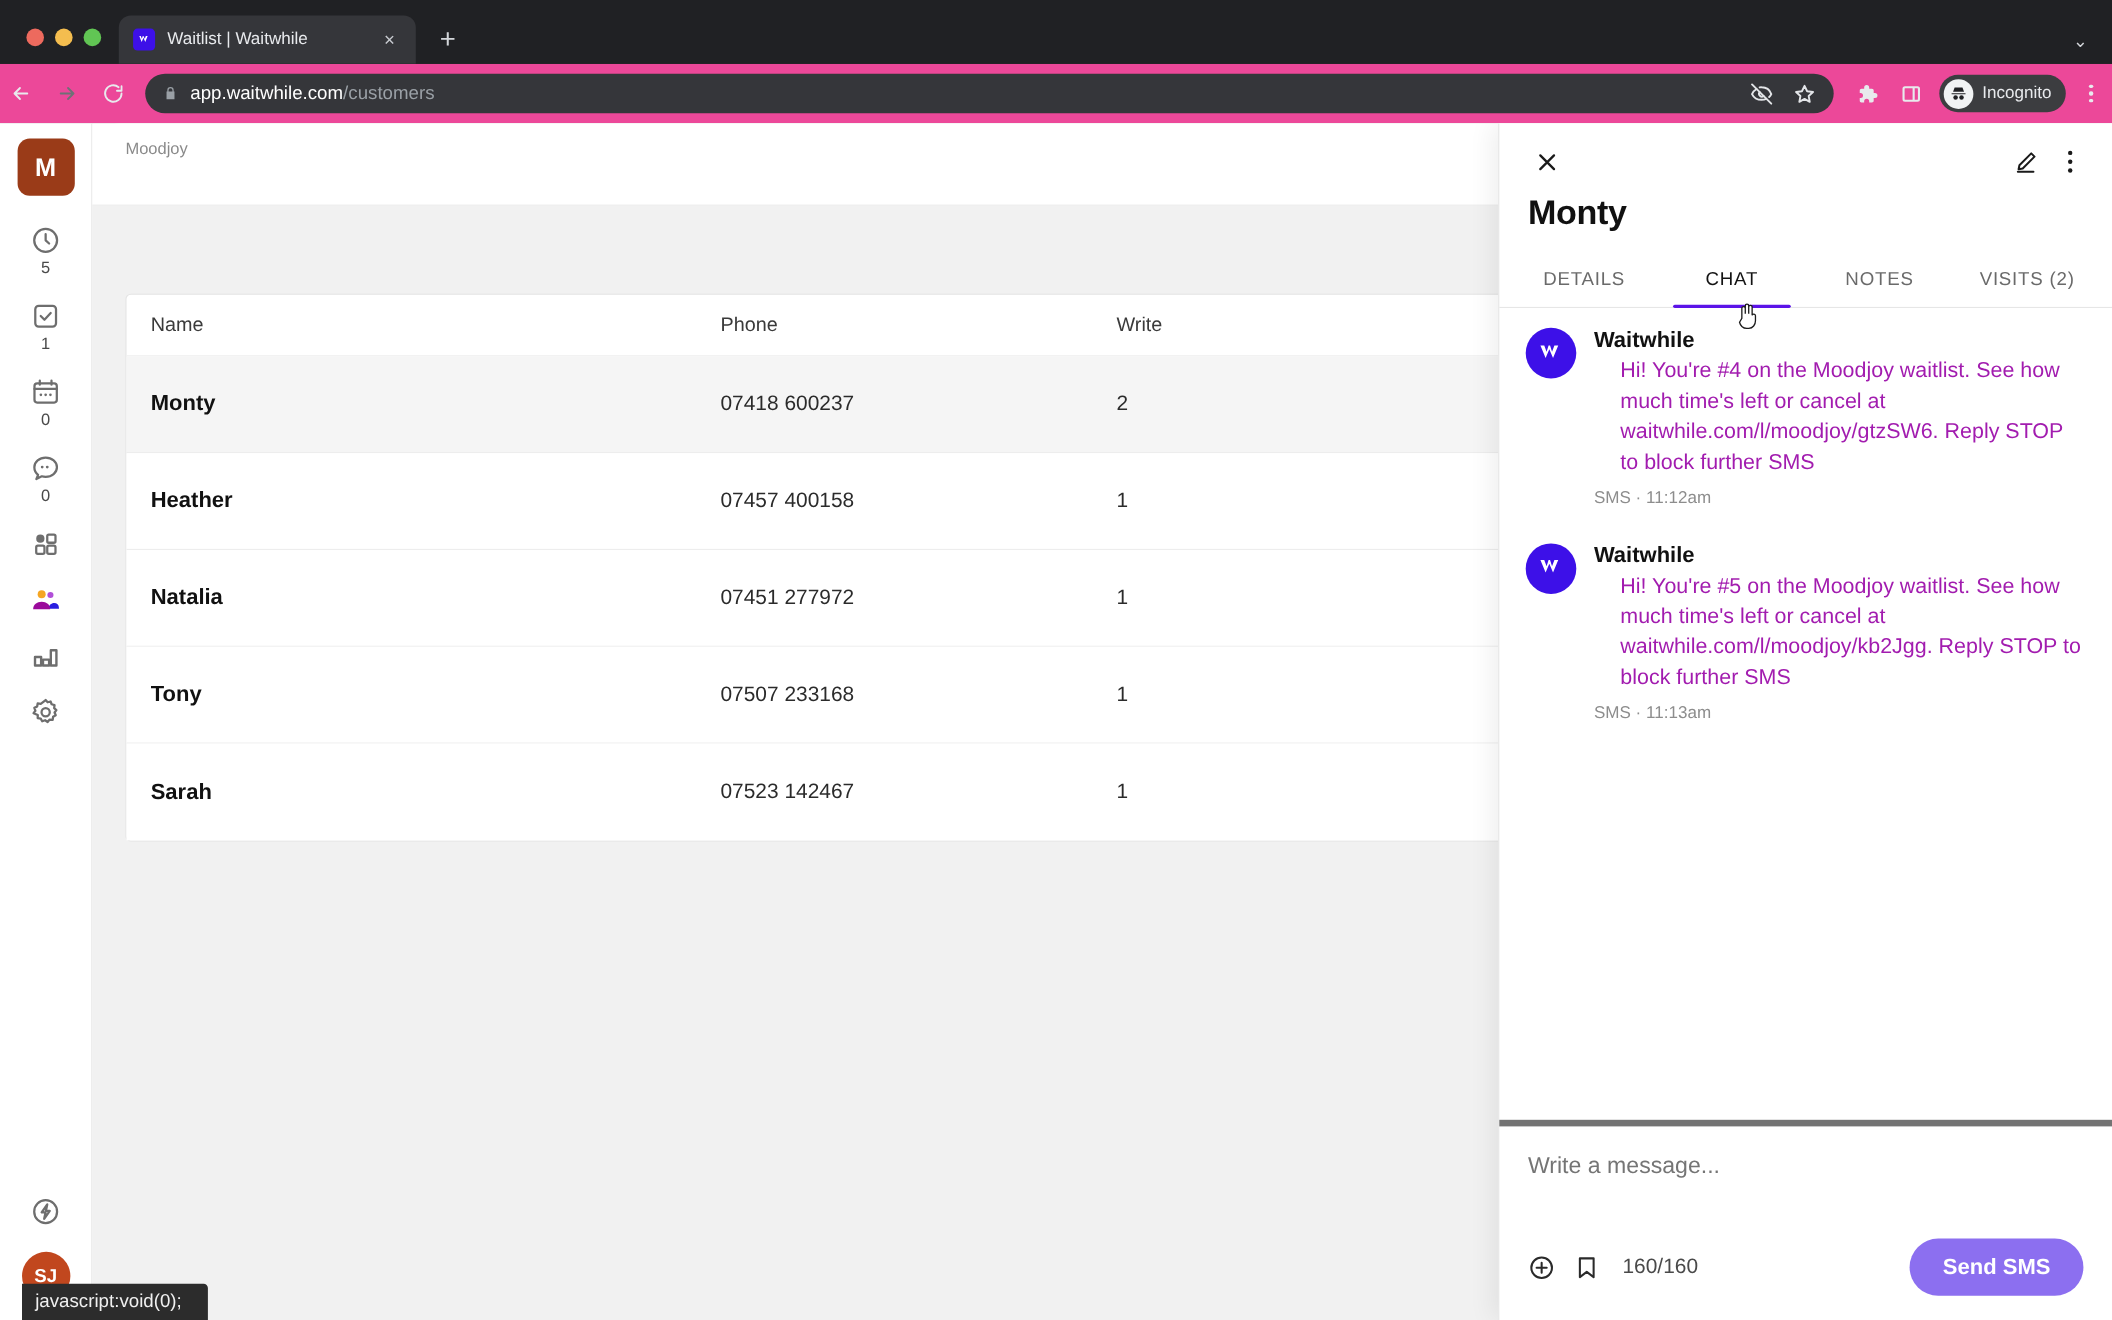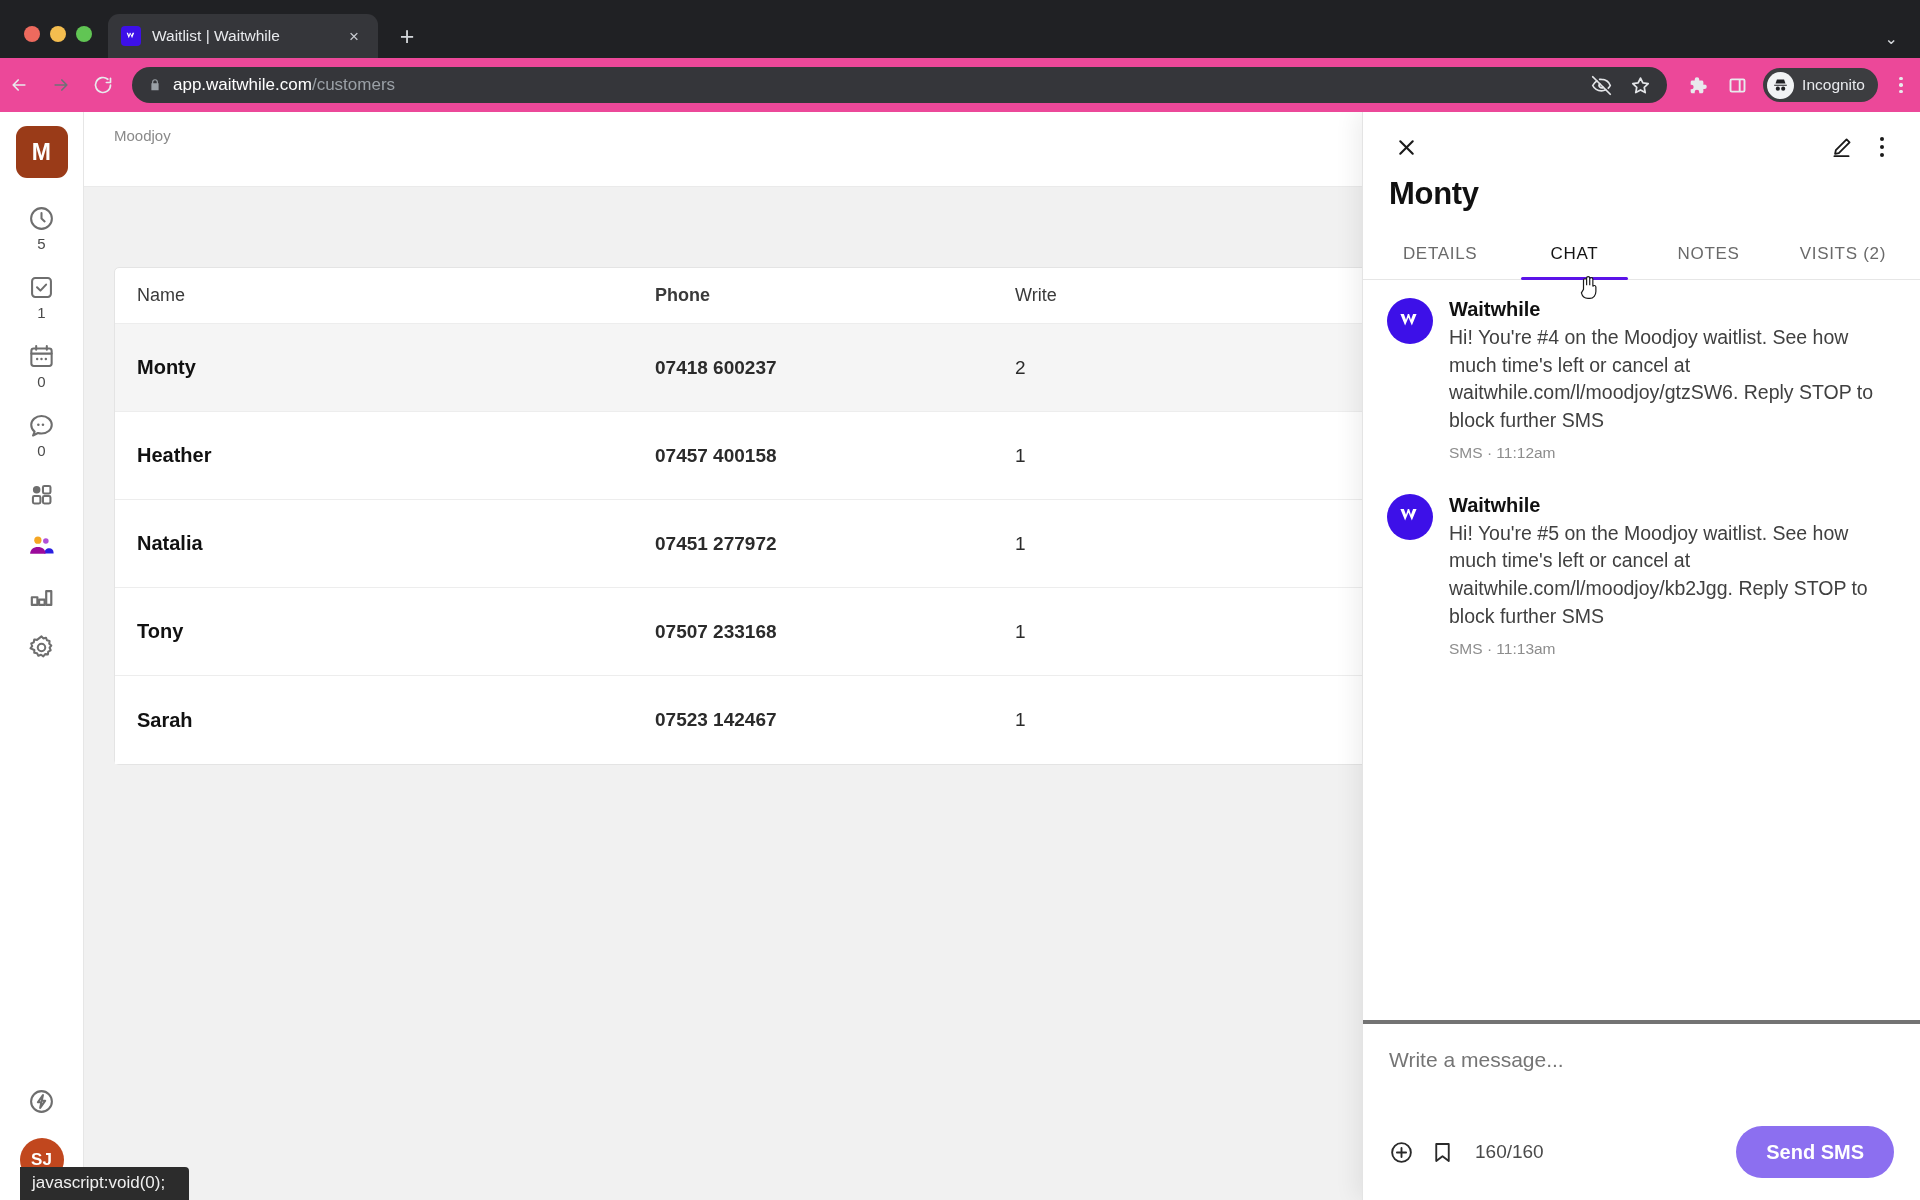--- a/index.html
+++ b/index.html
@@ -168,21 +168,21 @@
   .btn-pill.ghost { width: 120px; }
 
   .table-card {
     margin: 0 0 0 30px; background: #fff;
     border: 1px solid #E4E4E4; border-radius: 5px;
     width: 1340px;
   }
   .thead { display: flex; height: 56px; align-items: center; border-bottom: 1px solid #EDEDED; }
   .th { font-size: 18px; color: #3A3A3A; }
   .col-name { width: 540px; padding-left: 22px; }
-  .col-phone { width: 360px; font-weight: bold; }
+  .col-phone { width: 360px; }
   .col-visit { width: 200px; }
   .trow {
     display: flex; height: 88px; align-items: center;
     border-bottom: 1px solid #EDEDED; background: #fff;
   }
   .trow:last-child { border-bottom: none; }
   .trow.selected { background: #F5F5F5; }
   .cell-name { font-size: 20px; font-weight: 700; color: #111; }
   .cell-phone, .cell-visit { font-size: 19px; color: #2B2B2B; }
 
@@ -229,24 +229,24 @@
   .chat-body { flex: 1; overflow: hidden; padding: 18px 24px 0 24px; }
   .msg { display: flex; gap: 16px; margin-bottom: 32px; }
   .msg-avatar {
     width: 46px; height: 46px; border-radius: 50%;
     background: #3D10E8; flex: none;
     display: flex; align-items: center; justify-content: center;
   }
   .msg-avatar svg { width: 27px; height: 27px; }
   .msg-content { flex: 1; }
   .msg-sender { font-size: 20px; font-weight: 700; color: #111; margin-bottom: 3px; }
-  .msg-text { font-size: 19.5px; color: #404040; line-height: 1.42; }
+  .msg-text { font-size: 19.5px; color: #a21caf; line-height: 1.42; margin-left: 24px; }
   .msg-meta { font-size: 15.5px; color: #8D8D8D; margin-top: 9px; }
 
-  .composer { border-top: 4px solid #737373; padding: 24px 26px 22px 26px; }
+  .composer { border-top: 6px solid #737373; padding: 24px 26px 22px 26px; }
   .composer-input {
     font-size: 21px; color: #8C8C8C; border: none; outline: none;
     width: 100%; background: transparent; font-family: "Liberation Sans", sans-serif;
   }
   .composer-row { display: flex; align-items: center; gap: 16px; margin-top: 54px; }
   .composer-row svg { width: 25px; height: 25px; color: #2A2A2A; }
   .char-count { font-size: 19px; color: #4A4A4A; margin-left: 4px; }
   .send-btn {
     margin-left: auto; height: 52px; padding: 0 30px;
     border-radius: 26px; background: #8C6FF0; color: #fff;

